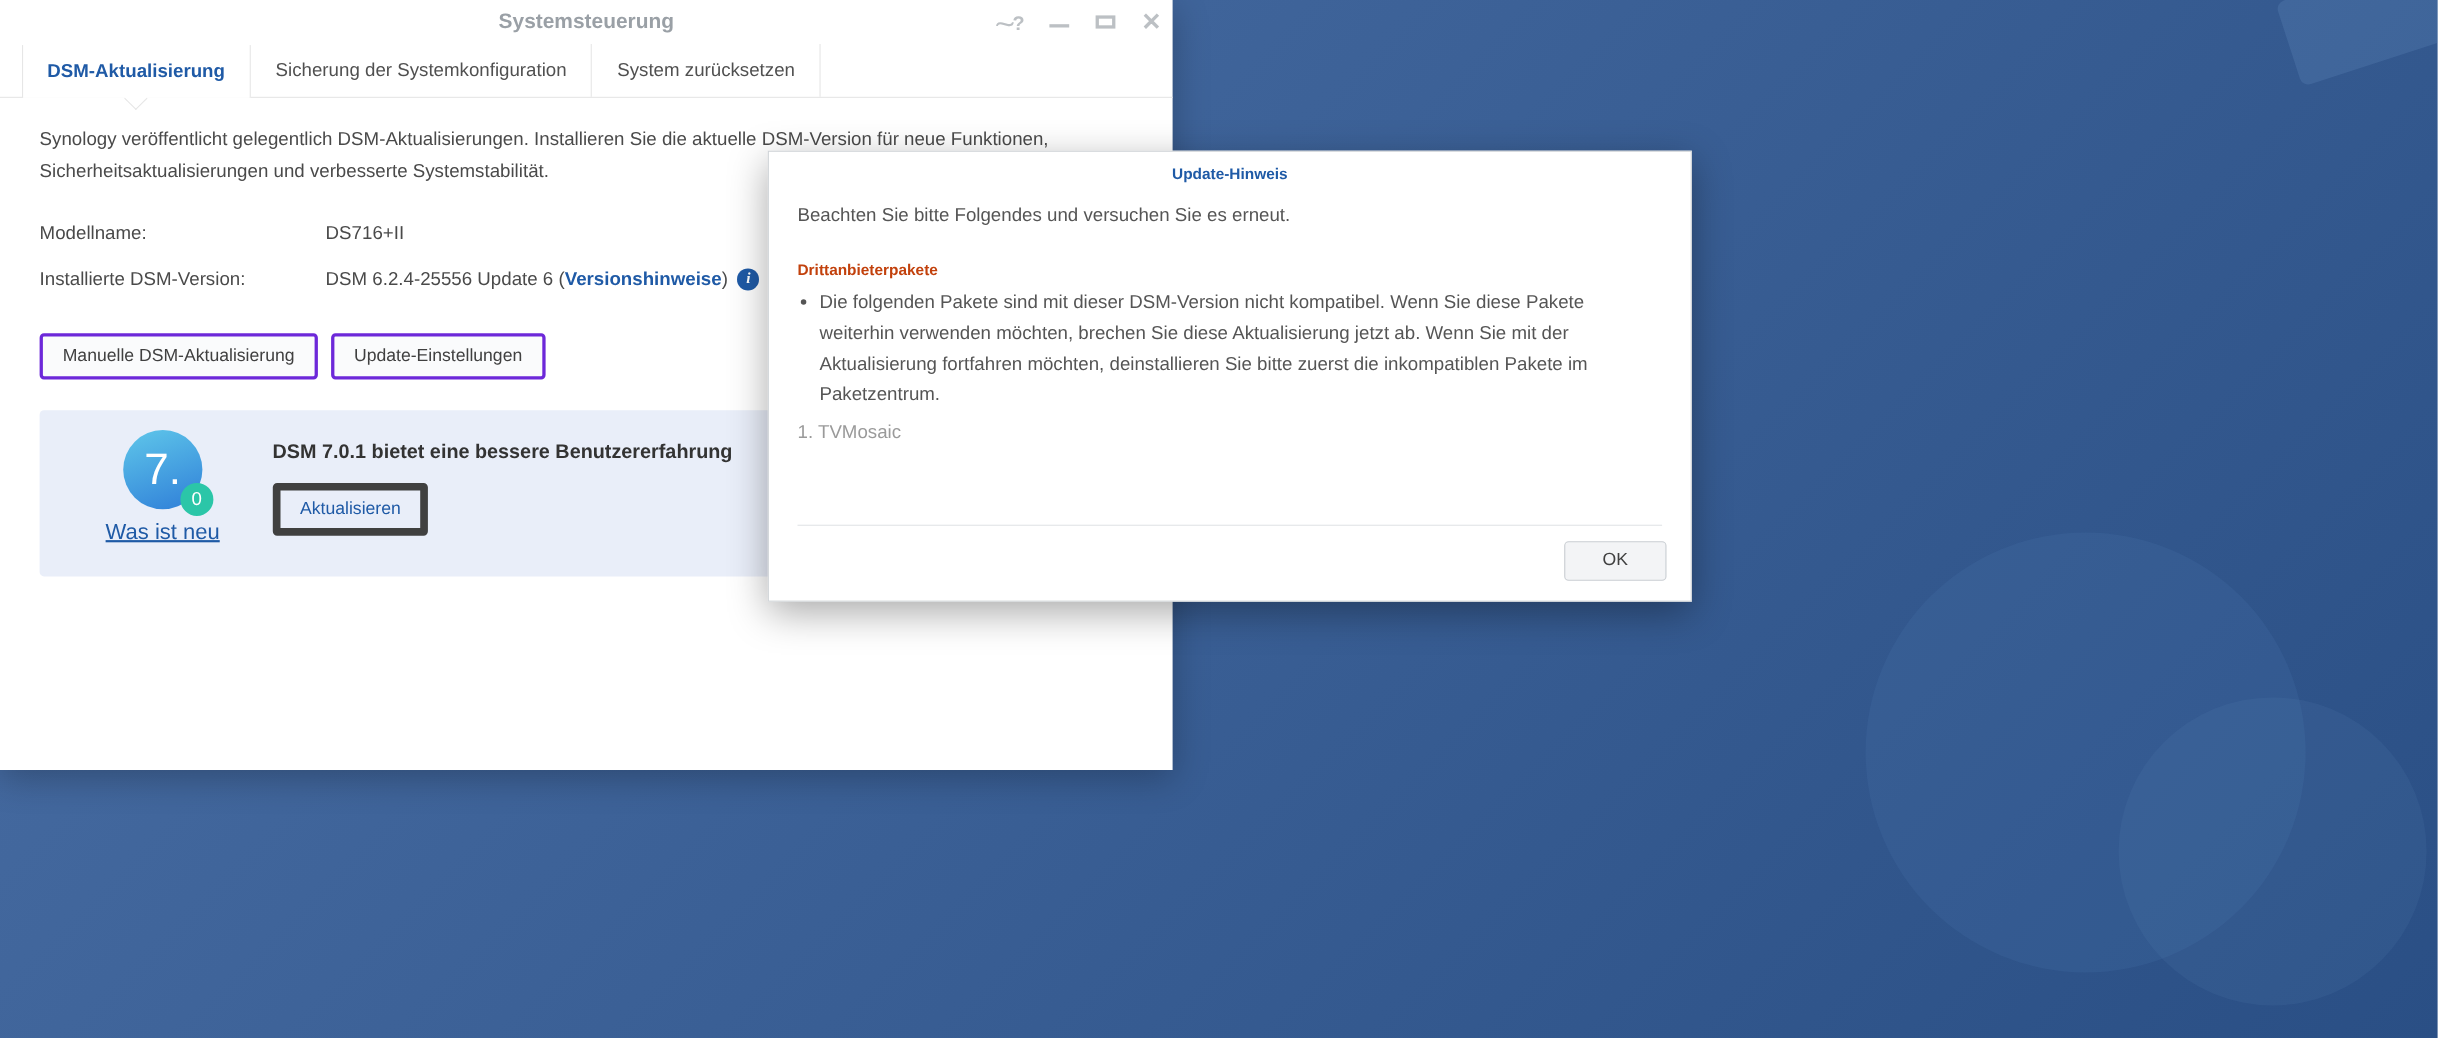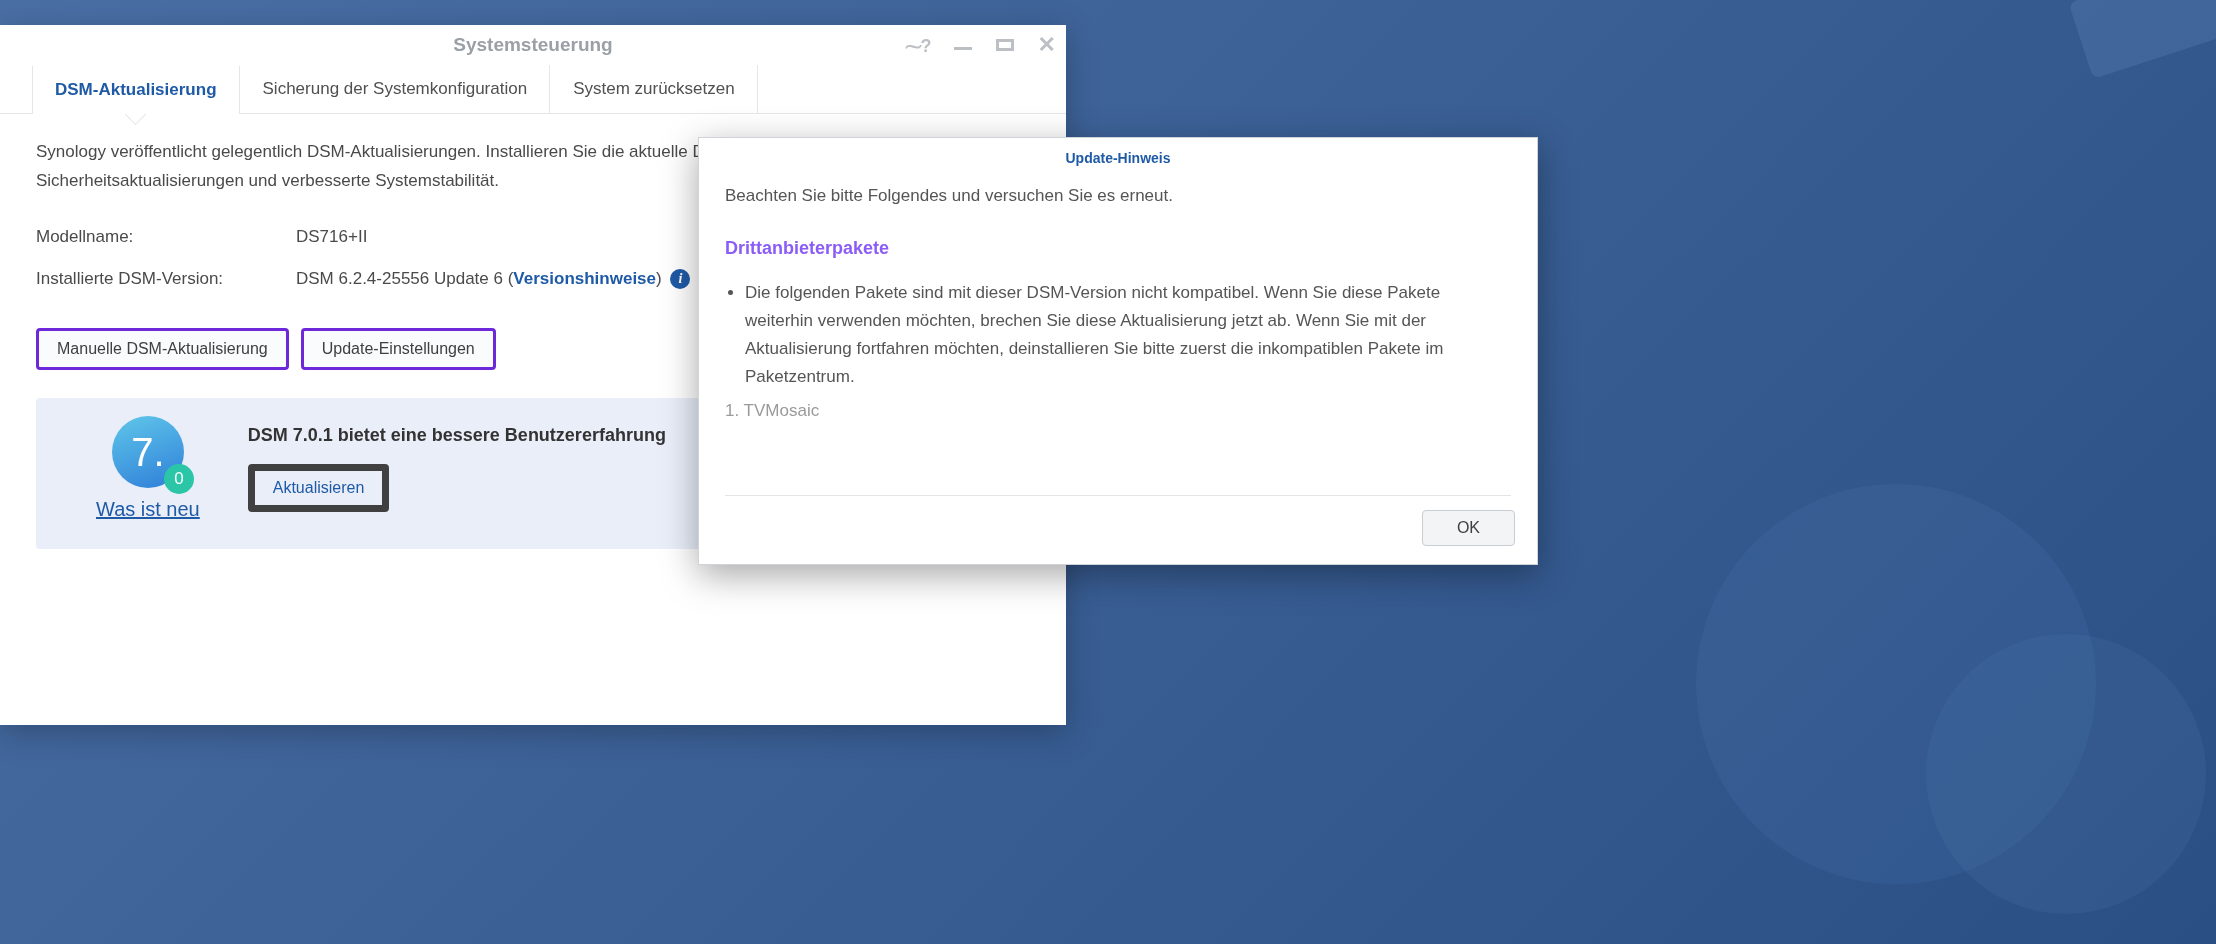--- a/index.html
+++ b/index.html
@@ -37,21 +37,20 @@
   }
 
   
   .window {
     position: absolute;
     left: 0; top: 0;
     width: 1066px;
     height: 700px;
     background: #fff;
     box-shadow: 0 8px 30px rgba(0,0,0,0.25);
-    margin-top: 25px;
   }
   .title-bar {
     height: 40px;
     display: flex;
     align-items: center;
     justify-content: center;
     position: relative;
     color: #9aa0a6;
     font-weight: 600;
     font-size: 19px;
@@ -62,21 +61,21 @@
     height: 40px;
     display: flex;
     align-items: center;
     gap: 24px;
     color: #bcc0c4;
   }
   .title-bar .controls span { cursor: pointer; }
 
   .tabs {
     display: flex;
-    padding: 0 32px;
+    padding: 0 20px;
     border-bottom: 1px solid #e6e6e6;
     gap: 0;
   }
   .tab {
     padding: 14px 22px;
     font-size: 17px;
     color: #505050;
     border-right: 1px solid #e6e6e6;
     border-left: 1px solid transparent;
     cursor: pointer;
@@ -234,24 +233,24 @@
     font-weight: 700;
     font-size: 14px;
   }
   .dialog-body {
     padding: 0 26px 8px;
     color: #555;
     line-height: 1.65;
   }
   .dialog-body .lead { margin-bottom: 24px; }
   .dialog-body h4 {
-    font-size: 18px;
-    color: #8b5cf6;
-    font-weight: 700;
-    margin-bottom: 15px;
+    font-size: 14px;
+    color: #c2410c;
+    font-weight: 700;
+    margin-bottom: 4px;
   }
   .dialog-body ul {
     padding-left: 20px;
     margin-bottom: 6px;
   }
   .dialog-body ul li { margin-bottom: 4px; }
   .dialog-body ol {
     list-style: none;
     padding-left: 0;
     color: #9a9a9a;

